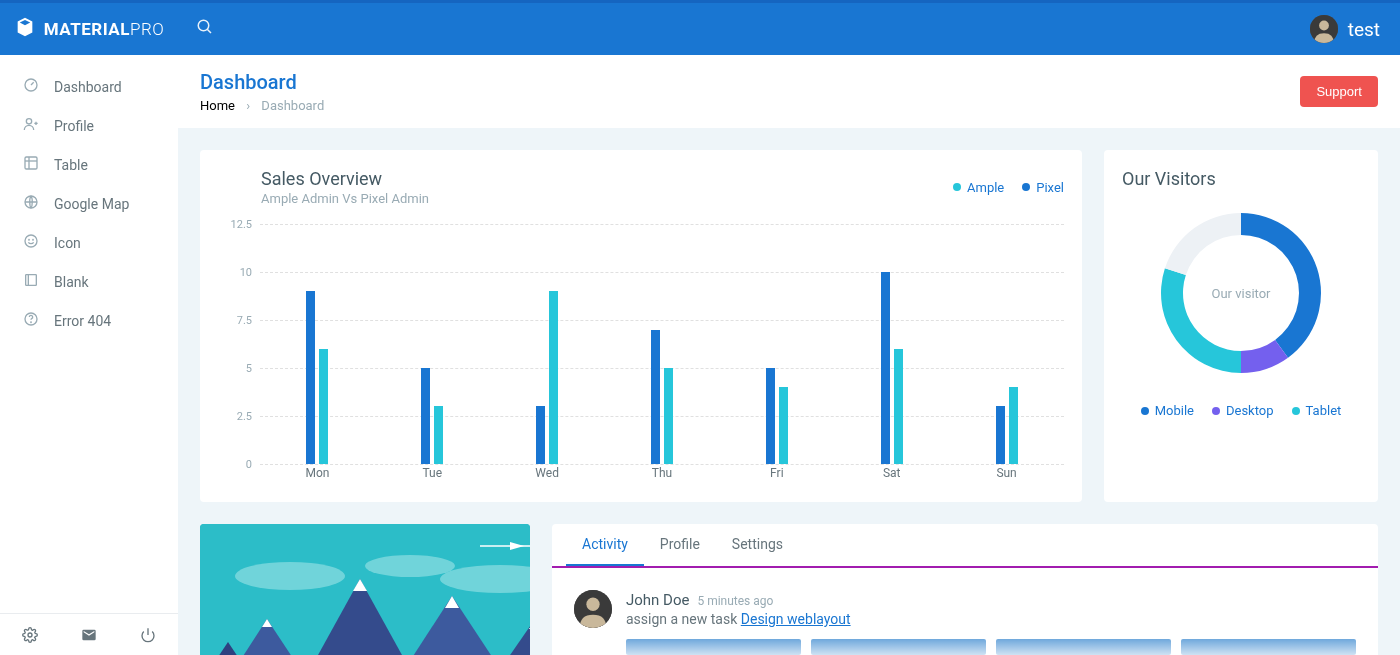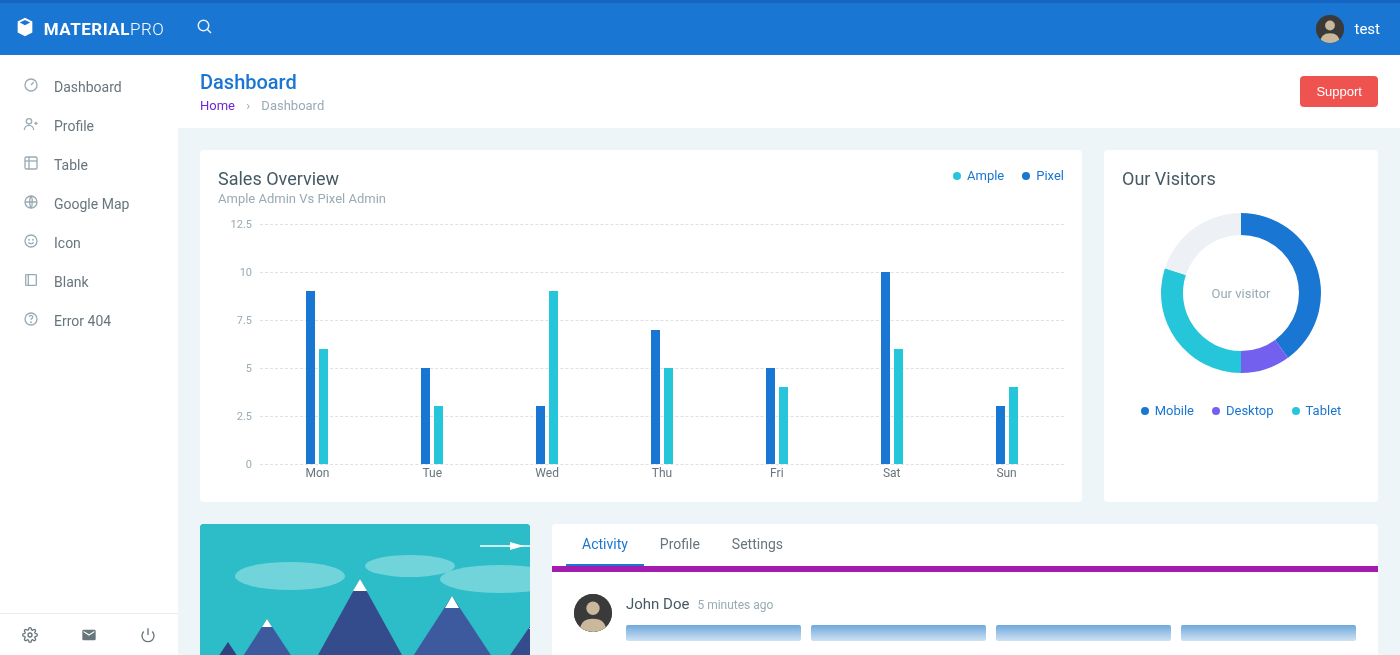--- a/index.html
+++ b/index.html
@@ -7,41 +7,41 @@
 .topbar { height: 55px; background: #1976d2; display: flex; align-items: center; position: relative; border-top: 3px solid #1565c0; }
 .brand { width: 178px; display: flex; align-items: center; justify-content: center; gap: 8px; color: #fff; font-weight: 500; }
 .brand-icon svg { width: 22px; height: 22px; }
 .brand-text { font-size: 17px; letter-spacing: 0.5px; }
 .brand-text b { font-weight: 700; }
 .brand-text span { font-weight: 300; }
 .search-btn { margin-left: 18px; color: #fff; opacity: 0.9; }
 .user-area { position: absolute; right: 20px; display: flex; align-items: center; gap: 10px; color: #fff; }
 .avatar { width: 28px; height: 28px; border-radius: 50%; background: #555; overflow: hidden; }
 .avatar svg { width: 100%; height: 100%; }
-.username { font-size: 15px; }
+.username { font-size: 19px; }
 .layout { display: flex; height: calc(100% - 55px); }
 .sidebar { width: 178px; background: #fff; position: relative; display: flex; flex-direction: column; }
 .nav { padding-top: 12px; flex: 1; }
 .nav-item { display: flex; align-items: center; gap: 14px; padding: 10px 22px; color: #67757c; font-size: 14px; cursor: pointer; }
 .nav-icon { width: 18px; text-align: center; color: #99abb4; }
 .sidebar-footer { height: 42px; border-top: 1px solid #e9ecef; display: flex; }
 .sf-item { flex: 1; display: flex; align-items: center; justify-content: center; color: #67757c; cursor: pointer; }
 .main { flex: 1; overflow-y: auto; }
 .page-header { background: #fff; padding: 15px 22px; display: flex; align-items: center; justify-content: space-between; }
 .page-title { color: #1976d2; font-size: 20px; font-weight: 500; }
 .breadcrumb { font-size: 13px; color: #99abb4; margin-top: 4px; }
-.breadcrumb a { color: #6d28d9; text-decoration: none; }
+.breadcrumb a { color: #000000; text-decoration: none; }
 .breadcrumb .chev { margin: 0 8px; color: #99abb4; }
 .btn-support { background: #ef5350; color: #fff; border: none; padding: 8px 16px; border-radius: 4px; font-size: 13px; cursor: pointer; }
 .content { padding: 22px; }
 .row { display: flex; gap: 22px; }
 .card { background: #fff; border-radius: 4px; padding: 18px; }
 .card-sales { flex: 1; }
 .card-visitors { width: 274px; }
-.card-header { display: flex; justify-content: space-between; align-items: flex-start; }
+.card-header { display: flex; justify-content: space-between; align-items: center; margin-left: 43px; }
 .card-title { font-size: 18px; color: #455a64; font-weight: 400; }
 .card-subtitle { font-size: 13px; color: #99abb4; margin-top: 2px; }
 .legend { display: flex; gap: 18px; font-size: 13px; }
 .legend-item { display: flex; align-items: center; gap: 6px; }
 .dot { width: 8px; height: 8px; border-radius: 50%; display: inline-block; }
 .chart-area { margin-top: 18px; height: 260px; position: relative; }
 .y-axis { position: absolute; left: 0; top: 0; bottom: 20px; width: 38px; }
 .y-tick { position: absolute; right: 4px; font-size: 11px; color: #99abb4; transform: translateY(-50%); }
 .plot { position: absolute; left: 42px; right: 0; top: 0; bottom: 20px; }
 .grid-line { position: absolute; left: 0; right: 0; border-top: 1px dashed #e0e0e0; }
@@ -49,21 +49,21 @@
 .x-tick { position: absolute; font-size: 12px; color: #67757c; transform: translateX(-50%); }
 .bar-group { position: absolute; bottom: 0; transform: translateX(-50%); display: flex; gap: 4px; align-items: flex-end; }
 .bar { width: 9px; }
 .donut-wrap { display: flex; justify-content: center; margin-top: 14px; }
 .donut { position: relative; width: 180px; height: 180px; }
 .donut-center { position: absolute; inset: 0; display: flex; align-items: center; justify-content: center; font-size: 13px; color: #99abb4; }
 .donut-legend { display: flex; justify-content: center; gap: 18px; margin-top: 20px; font-size: 13px; }
 .row2 { display: flex; gap: 22px; margin-top: 22px; }
 .img-card { width: 378px; height: 160px; background: #34b4bf; border-radius: 4px 4px 0 0; overflow: hidden; position: relative; }
 .tab-card { flex: 1; background: #fff; border-radius: 4px; }
-.tabs { display: flex; border-bottom: 6px solid #a21caf; padding: 0 14px; }
+.tabs { display: flex; border-bottom: 2px solid #a21caf; padding: 0 14px; }
 .tab { padding: 12px 16px; font-size: 14px; color: #67757c; cursor: pointer; border-bottom: 2px solid transparent; }
 .tab.active { color: #1976d2; border-bottom-color: #1976d2; }
 .activity { padding: 22px; display: flex; gap: 14px; }
 .act-avatar { width: 38px; height: 38px; border-radius: 50%; background: #555; overflow: hidden; flex-shrink: 0; }
 .act-avatar svg { width: 100%; height: 100%; }
 .act-body { flex: 1; }
 .act-name { color: #455a64; font-size: 15px; }
 .act-time { color: #99abb4; font-size: 12px; margin-left: 4px; }
 .act-text { font-size: 14px; color: #67757c; margin-top: 2px; }
 .act-link { color: #1976d2; }
@@ -332,20 +332,23 @@
                   <rect width="40" height="40" fill="#3a3a3a"></rect>
                   <circle cx="20" cy="15" r="7" fill="#c9b89b"></circle>
                   <path d="M6 40 Q6 26 20 26 Q34 26 34 40 Z" fill="#c9b89b"></path>
                 </svg>
             </div>
             <div class="act-body">
               <div>
                 <span class="act-name">John Doe</span>
                 <span class="act-time">5 minutes ago</span>
               </div>
+              <div class="act-text">
+                <span>assign a new task </span><a href="#" class="act-link">Design weblayout</a>
+              </div>
               <div class="thumbs">
                 <div class="thumb"></div>
                 <div class="thumb"></div>
                 <div class="thumb"></div>
                 <div class="thumb"></div>
               </div>
             </div>
           </div>
         </div>
       </div>

